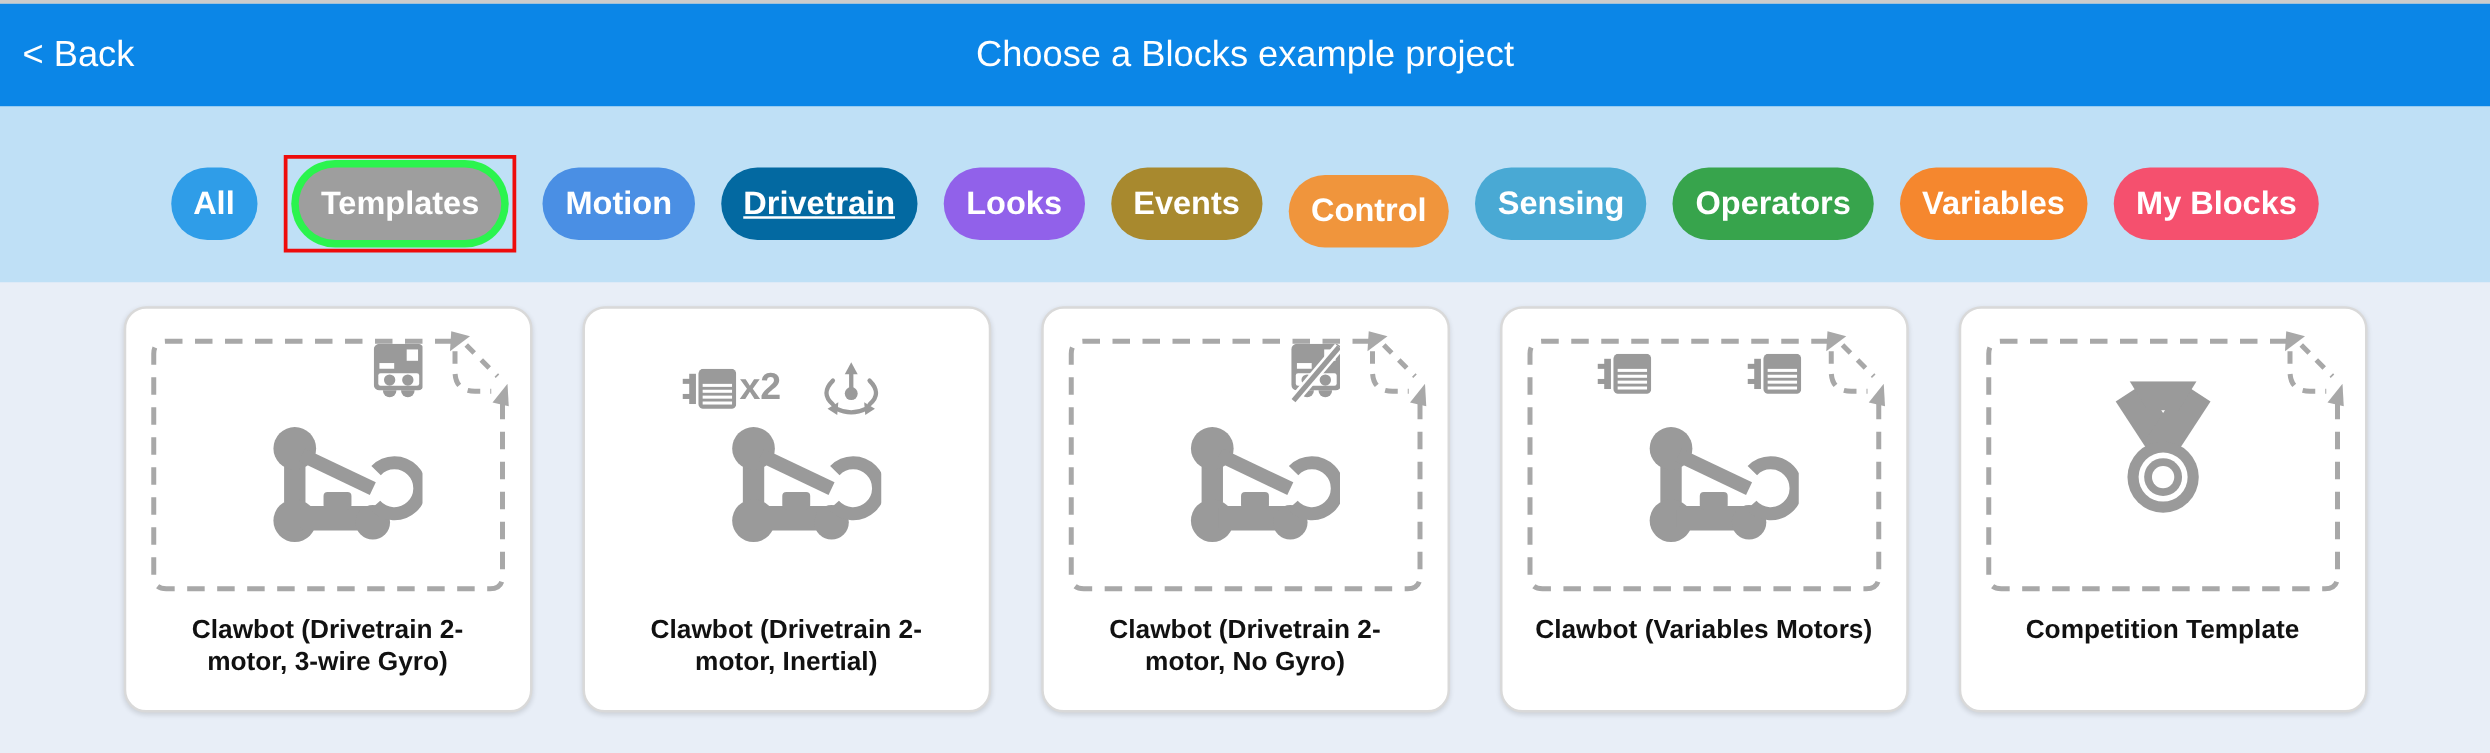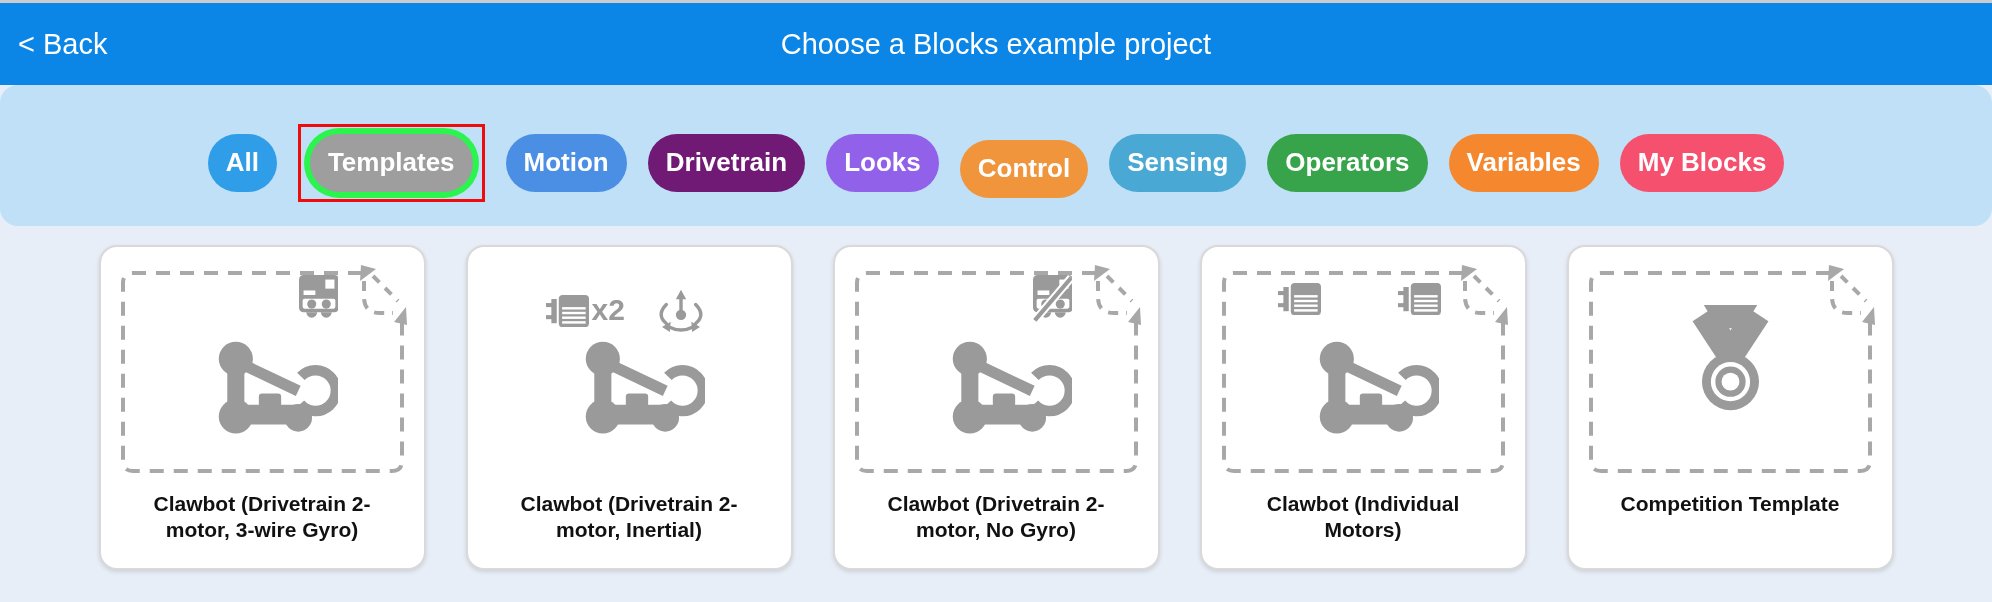--- a/index.html
+++ b/index.html
@@ -42,28 +42,29 @@
 </head>
 <body style="background: rgb(232, 238, 247);">
 
 <div class="top-strip"></div>
 
 <div class="header" id="header" style="background: rgb(11, 134, 231);">
   <button class="back-btn">&lt; Back</button>
   <div class="header-title">Choose a Blocks example project</div>
 </div>
 
-<div class="filter-bar" id="filter-bar" style="background: rgb(191, 224, 246); border-radius: 18px;">
+<div class="filter-bar" id="filter-bar" style="background: rgb(191, 224, 246);">
     <button class="pill" style="background: rgb(47, 157, 232);">All</button>
     <div class="annotation-box" style="border-color: rgb(238, 12, 12);">
       <button class="pill selected" style="background: rgb(158, 158, 158); box-shadow: rgb(43, 244, 78) 0px 0px 0px 6px;">Templates</button>
     </div>
     <button class="pill" style="background: rgb(74, 143, 228);">Motion</button>
-    <button class="pill" style="background: #701a75;">Drivetrain</button>
+    <button class="pill" style="background: #0369a1; text-decoration: underline;">Drivetrain</button>
     <button class="pill" style="background: rgb(145, 97, 234);">Looks</button>
+    <button class="pill" style="background: rgb(168, 137, 46);">Events</button>
     <button class="pill" style="background: rgb(240, 149, 60); margin-top: 12px;">Control</button>
     <button class="pill" style="background: rgb(73, 169, 212);">Sensing</button>
     <button class="pill" style="background: rgb(55, 164, 76);">Operators</button>
     <button class="pill" style="background: rgb(245, 135, 46);">Variables</button>
     <button class="pill" style="background: rgb(245, 80, 110);">My Blocks</button>
   </div>
 
 <div class="content" id="cards-row" style="background: rgb(232, 238, 247);">
     <div class="card" style="background: rgb(255, 255, 255); border-color: rgb(217, 217, 217);">
       <div class="card-image">
@@ -216,21 +217,21 @@
         <circle cx="53" cy="30" r="26"></circle>
         <circle cx="53" cy="118" r="26"></circle>
         <rect x="60" y="100" width="88" height="30" rx="5"></rect>
         <rect x="88" y="83" width="34" height="21" rx="5"></rect>
         <circle cx="148" cy="120" r="21"></circle>
       </g>
       <line x1="62" y1="38" x2="148" y2="79" stroke="#9a9a9a" stroke-width="17"></line>
       <path d="M 152 57 A 31 31 0 1 1 151 99" fill="none" stroke="#9a9a9a" stroke-width="16"></path>
     </svg></span>
       </div>
-      <div class="card-title" style="color: rgb(17, 17, 17);">Clawbot (Individual Motors)</div>
+      <div class="card-title" style="color: rgb(17, 17, 17);">Clawbot (Variables Motors)</div>
     </div>
     <div class="card" style="background: rgb(255, 255, 255); border-color: rgb(217, 217, 217);">
       <div class="card-image">
         <svg class="frame-svg" viewBox="0 -4 291 214">
     <path d="M245 6 H16 Q6 6 6 16 V194 Q6 204 16 204 H275 Q285 204 285 194 V52" fill="none" stroke="#a8a8a8" stroke-width="4" stroke-dasharray="14 10"></path>
     <path d="M247 14 V30 Q247 46 263 46 H276" fill="none" stroke="#a8a8a8" stroke-width="4" stroke-dasharray="10 8"></path>
     <path d="M256 9 L281 34" fill="none" stroke="#a8a8a8" stroke-width="4" stroke-dasharray="9 8"></path>
     <polygon points="243,14 259,2 244,-2" fill="#a8a8a8"></polygon>
     <polygon points="277,55 289,40 290,58" fill="#a8a8a8"></polygon>
   </svg>

